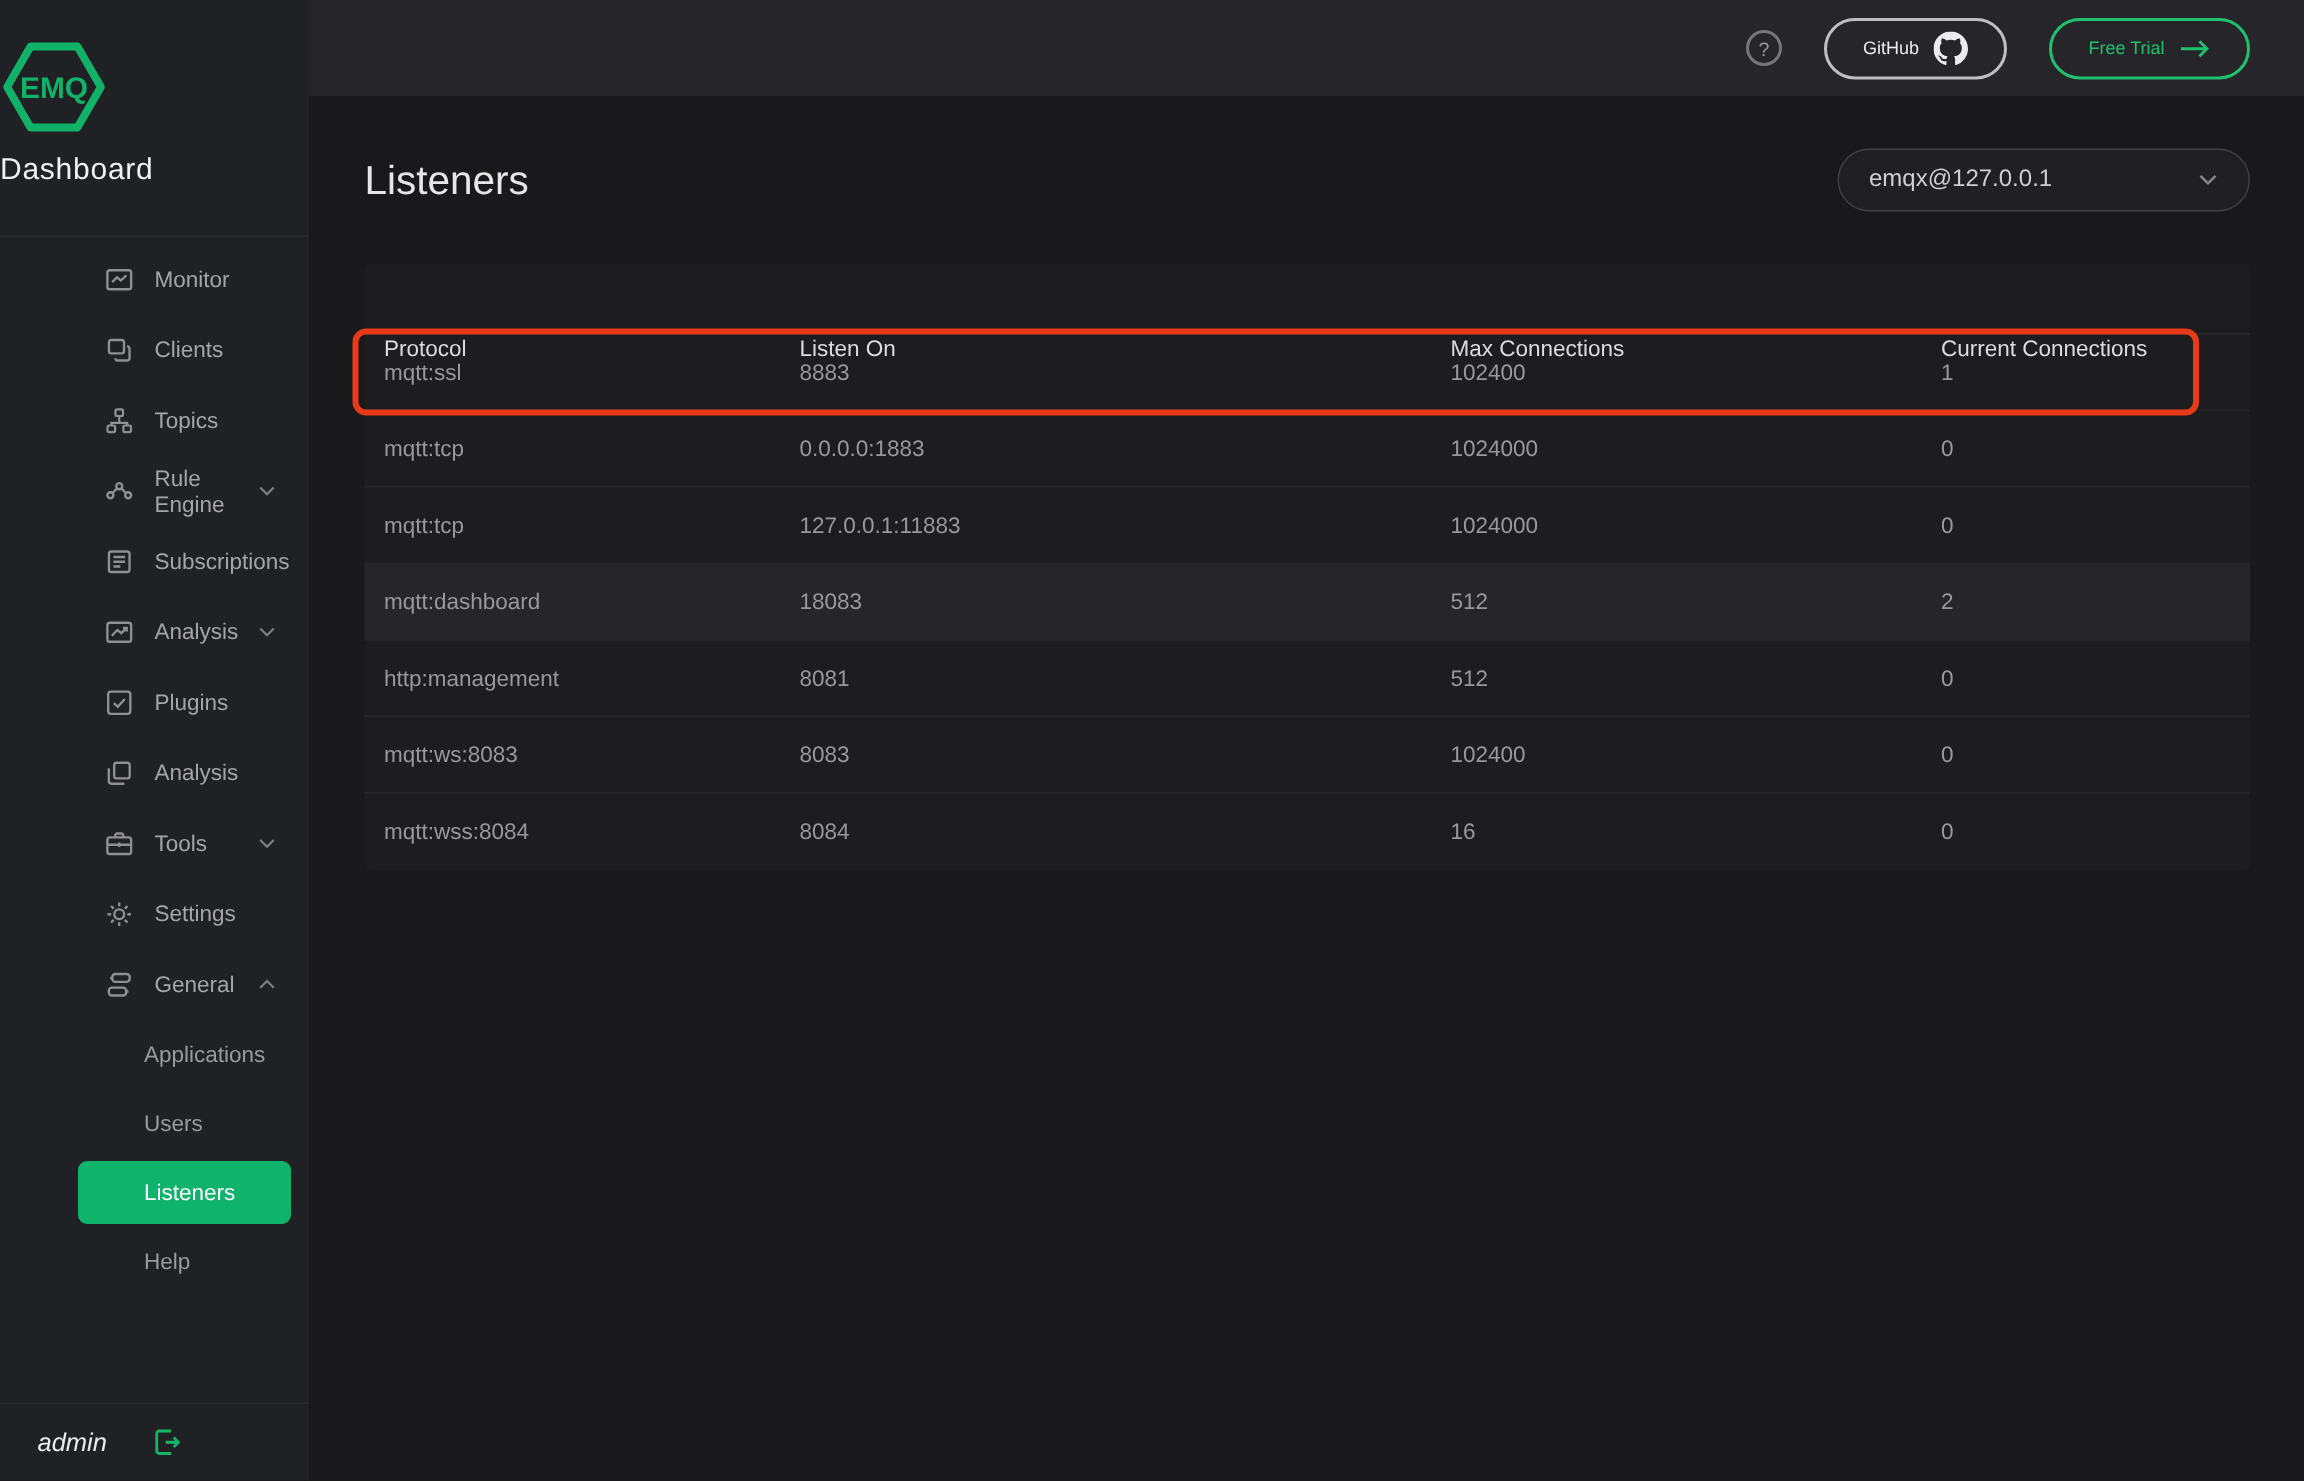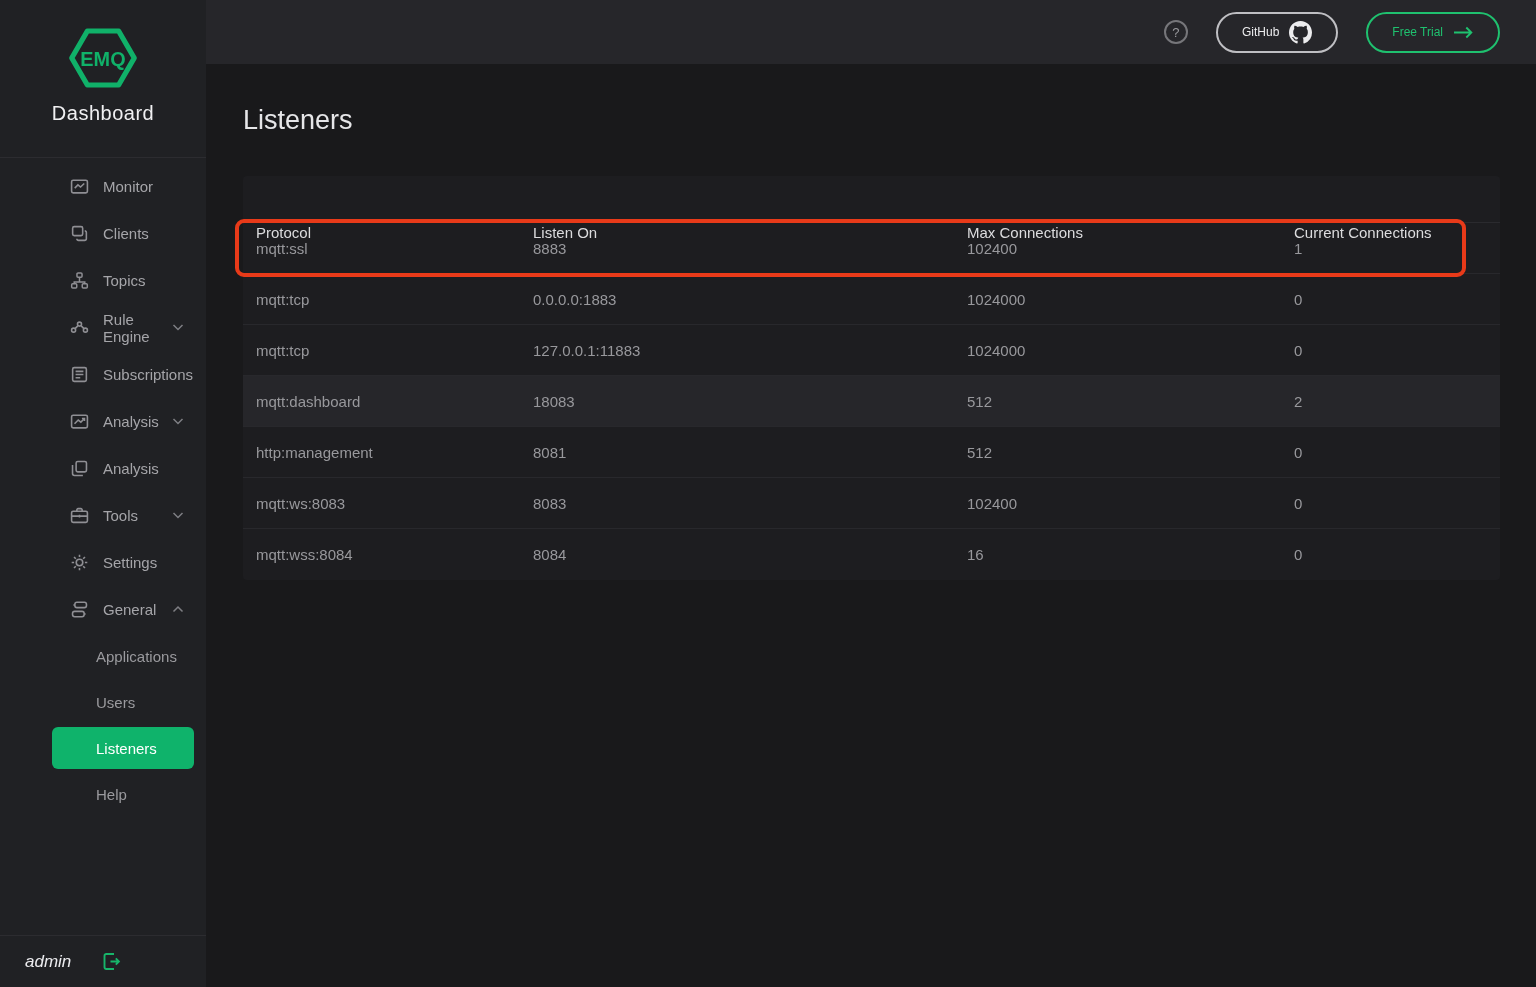--- a/index.html
+++ b/index.html
@@ -10,21 +10,21 @@
     color:#e9e9eb;
     position:relative;
   }
 
   
   .sidebar {
     position:absolute; left:0; top:0; width:206px; height:987px;
     background:#202124; z-index:3;
   }
   .logo-area {
-    height:158px; display:flex; flex-direction:column; align-items:center;
+    height:158px; display:flex; flex-direction:column; 
     justify-content:flex-start; padding-top:26px;
     border-bottom:1px solid #2c2c30;
   }
   .logo-area svg { display:block; }
   .brand-title { margin-top:12px; font-size:20px; color:#f0f0f2; letter-spacing:.5px; }
 
   .menu { padding-top:5px;margin-left:40px; }
   .menu-item {
     height:47px; display:flex; align-items:center; padding:0 22px 0 30px;
     color:#a5a5a9; font-size:15px; cursor:pointer;
@@ -174,20 +174,29 @@
         <svg width="19" height="19" viewBox="0 0 18 18" fill="none" stroke="#8f8f94" stroke-width="1.5">
             <rect x="1.5" y="3" width="15" height="12" rx="1.5"></rect>
             <polyline points="4.3,11.2 7.8,7.6 10.3,9.6 13.7,6.2"></polyline>
             <polyline points="11.3,6.2 13.7,6.2 13.7,8.6"></polyline>
           </svg>
       </span>
       <span class="mi-label">Analysis</span>
       <svg class="mi-chevron" viewBox="0 0 12 9" fill="none" stroke="#8f8f94" stroke-width="1.5">
           <polyline points="1.5,2 6,6.5 10.5,2"></polyline>
         </svg>
+    </div>
+    <div class="menu-item">
+      <span class="mi-icon">
+        <svg width="19" height="19" viewBox="0 0 18 18" fill="none" stroke="#8f8f94" stroke-width="1.5">
+            <rect x="2" y="2" width="14" height="14" rx="1.8"></rect>
+            <polyline points="5.6,9.2 8.1,11.6 12.5,6.6"></polyline>
+          </svg>
+      </span>
+      <span class="mi-label">Plugins</span>
     </div>
     <div class="menu-item">
       <span class="mi-icon">
         <svg width="19" height="19" viewBox="0 0 18 18" fill="none" stroke="#8f8f94" stroke-width="1.5">
             <rect x="5.8" y="2.4" width="9.8" height="9.8" rx="1.5"></rect>
             <path d="M12.2 15.6 H4.2 a1.8 1.8 0 0 1-1.8-1.8 V5.8"></path>
           </svg>
       </span>
       <span class="mi-label">Analysis</span>
     </div>
@@ -267,20 +276,26 @@
     <span>Free Trial</span>
     <svg width="21" height="13" viewBox="0 0 21 13" fill="none" stroke="#1fc16f" stroke-width="1.9">
       <path d="M1 6.5 h17 M13.3 1.5 l5 5 -5 5"></path>
     </svg>
   </button>
 </div>
 
 <div class="main">
   <div class="main-header">
     <div class="page-title">Listeners</div>
+    <div class="node-select">
+      <span>emqx@127.0.0.1</span>
+      <svg width="14" height="10" viewBox="0 0 12 9" fill="none" stroke="#a0a0a4" stroke-width="1.5">
+          <polyline points="1.5,2 6,6.5 10.5,2"></polyline>
+        </svg>
+    </div>
   </div>
 
   <div class="table">
     <div class="thead">
       <div class="th">Protocol</div>
       <div class="th">Listen On</div>
       <div class="th">Max Connections</div>
       <div class="th">Current Connections</div>
     </div>
     <div>

